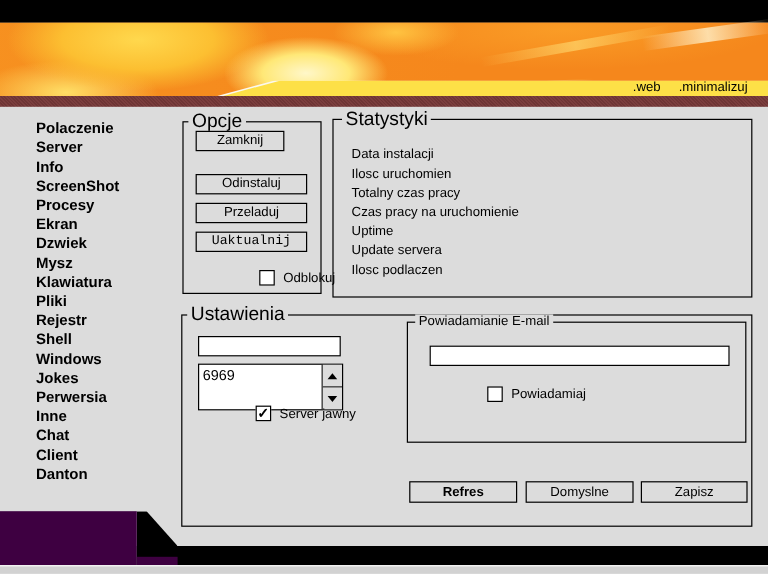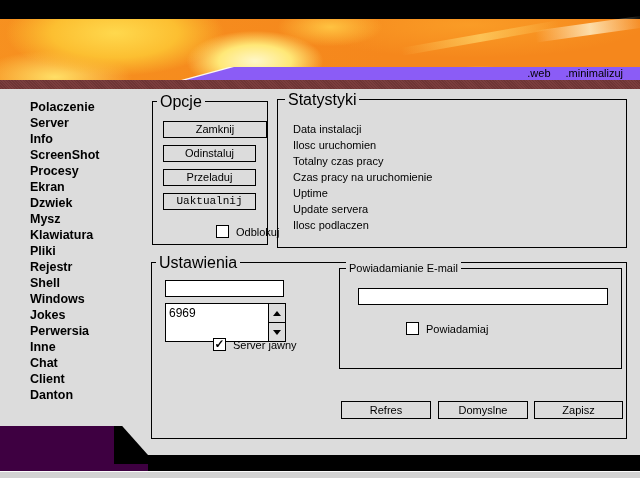--- a/index.html
+++ b/index.html
@@ -45,21 +45,21 @@
     transform:rotate(-10deg); pointer-events:none;
   }
   
   .strip-edge {
     position:absolute; left:181px; top:67px; right:0; height:13px;
     background:#fbf8ef;
     clip-path:polygon(48px 0, 100% 0, 100% 100%, 0 100%);
   }
   .strip {
     position:absolute; left:186px; top:67px; right:0; height:13px;
-    background:#8b5cf6;
+    background:#fde047;
     clip-path:polygon(48px 0, 100% 0, 100% 100%, 0 100%);
     display:flex; align-items:center; justify-content:flex-end;
     gap:15px; padding-right:17px;
     font-size:11px; line-height:13px;
   }
   .strip span { cursor:pointer; }
   
   .maroon {
     position:absolute; left:0; top:80px; width:640px; height:9px;
     background:repeating-linear-gradient(45deg,#6e3535 0 1px,#7b3e3e 1px 2px);
@@ -86,25 +86,25 @@
   .g-mail > .glabel {
     position:absolute; top:-7px; left:6px; background:#dcdcdc; padding:0 3px;
     font-size:11px; line-height:13px; white-space:nowrap;
   }
   
   .btn {
     position:absolute; border:1px solid #000; background:#dcdcdc;
     font-size:11px; line-height:15px; text-align:center; cursor:pointer;
     font-family:"Liberation Sans", sans-serif;
   }
-  .b-zamknij    { left:10px; top:19px;  width:104px; height:17px; }
+  .b-zamknij    { left:10px; top:7px;  width:74px; height:17px; }
   .b-odinstaluj { left:10px; top:43px;  width:93px; height:17px; }
   .b-przeladuj  { left:10px; top:67px;  width:93px; height:17px; }
   .b-uaktualnij { left:10px; top:91px;  width:93px; height:17px;font-family:Liberation Mono, monospace; }
-  .b-refres   { left:189px; top:138px; width:90px; height:18px; line-height:16px; }
+  .b-refres   { left:189px; top:138px; width:90px; height:18px; line-height:16px;font-weight:bold; }
   .b-domyslne { left:286px; top:138px; width:90px; height:18px; line-height:16px; }
   .b-zapisz   { left:382px; top:138px; width:89px; height:18px; line-height:16px; }
   
   .stat-list { position:absolute; left:15px; top:21px; font-size:11px; }
   .stat-list div { height:16px; line-height:16px; white-space:nowrap; }
   
   .tinput {
     position:absolute; border:1px solid #000; background:#fff;
     font-size:12px; padding:0 3px; outline:none;
     font-family:"Liberation Sans", sans-serif;

